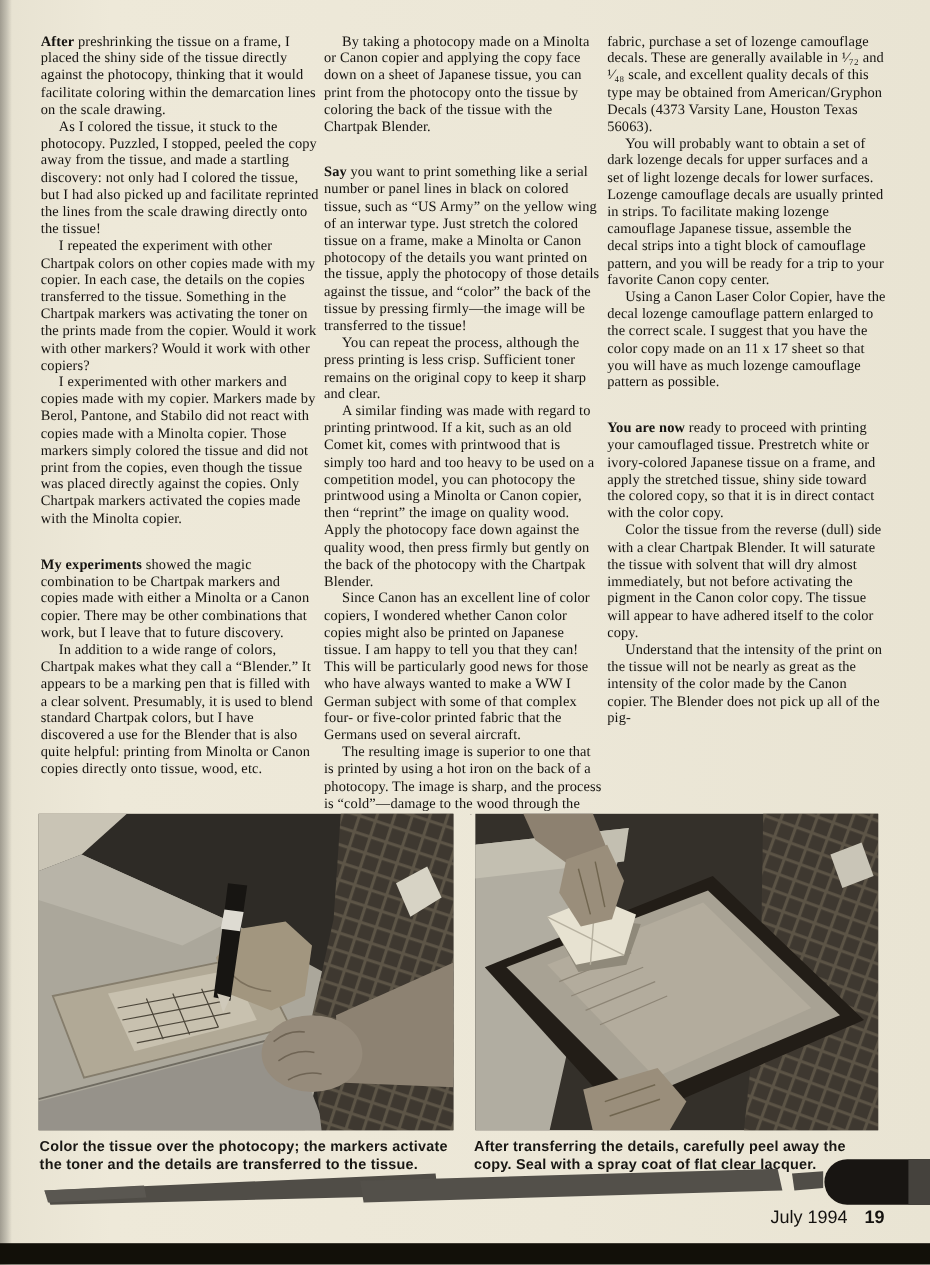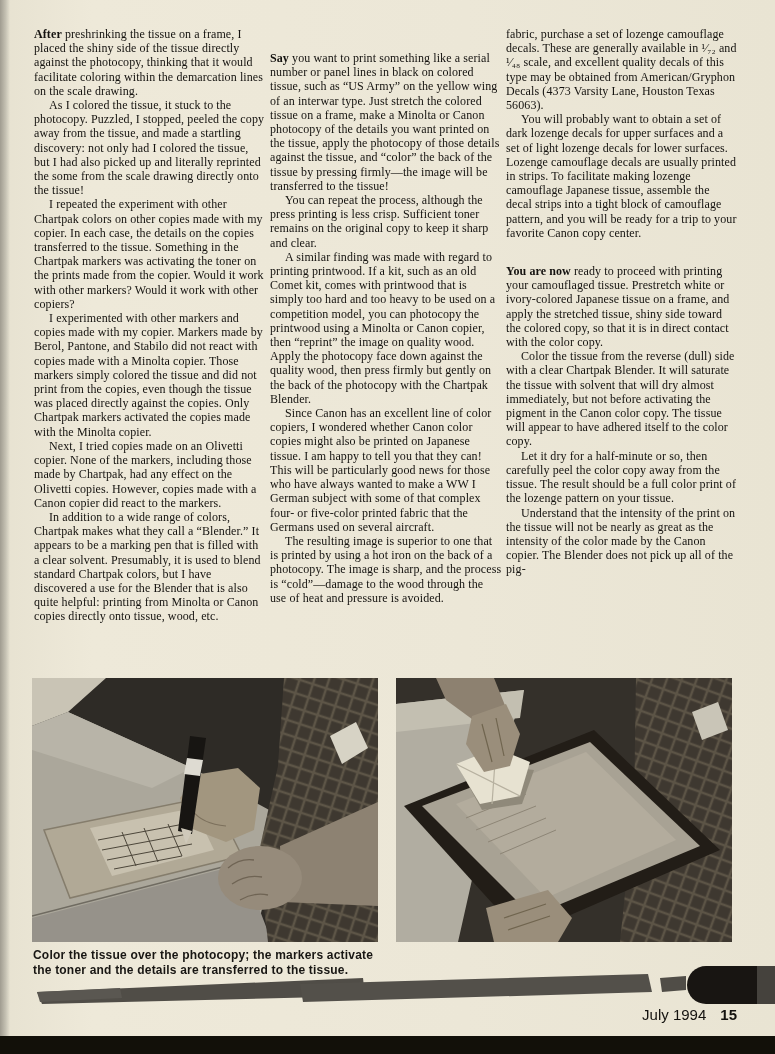--- a/index.html
+++ b/index.html
@@ -53,42 +53,43 @@
 </style>
 </head>
 <body>
 
 <div class="page">
   <div class="scan-edge-left"></div>
 
   <div class="cols">
     <div class="col">
       <p><span class="b">After</span> <span>preshrinking the tissue on a frame, I placed the shiny side of the tissue directly against the photocopy, thinking that it would facilitate coloring within the demarcation lines on the scale drawing.</span></p>
-      <p class="ind">As I colored the tissue, it stuck to the photocopy. Puzzled, I stopped, peeled the copy away from the tissue, and made a startling discovery: not only had I colored the tissue, but I had also picked up and literally reprinted the some from the scale drawing directly onto the tissue!</p>
+      <p class="ind">As I colored the tissue, it stuck to the photocopy. Puzzled, I stopped, peeled the copy away from the tissue, and made a startling discovery: not only had I colored the tissue, but I had also picked up and facilitate reprinted the lines from the scale drawing directly onto the tissue!</p>
       <p class="ind">I repeated the experiment with other Chartpak colors on other copies made with my copier. In each case, the details on the copies transferred to the tissue. Something in the Chartpak markers was activating the toner on the prints made from the copier. Would it work with other markers? Would it work with other copiers?</p>
       <p class="ind">I experimented with other markers and copies made with my copier. Markers made by Berol, Pantone, and Stabilo did not react with copies made with a Minolta copier. Those markers simply colored the tissue and did not print from the copies, even though the tissue was placed directly against the copies. Only Chartpak markers activated the copies made with the Minolta copier.</p>
-      <p class="ind">Next, I tried copies made on an Olivetti copier. None of the markers, including those made by Chartpak, had any effect on the Olivetti copies. However, copies made with a Canon copier did react to the markers.</p>
+      <p class="sect"><span class="b">My experiments</span> <span>showed the magic combination to be Chartpak markers and copies made with either a Minolta or a Canon copier. There may be other combinations that work, but I leave that to future discovery.</span></p>
       <p class="ind">In addition to a wide range of colors, Chartpak makes what they call a “Blender.” It appears to be a marking pen that is filled with a clear solvent. Presumably, it is used to blend standard Chartpak colors, but I have discovered a use for the Blender that is also quite helpful: printing from Minolta or Canon copies directly onto tissue, wood, etc.</p>
     </div>
 
     <div class="col">
+      <p class="ind">By taking a photocopy made on a Minolta or Canon copier and applying the copy face down on a sheet of Japanese tissue, you can print from the photocopy onto the tissue by coloring the back of the tissue with the Chartpak Blender.</p>
       <p class="sect"><span class="b">Say</span> <span>you want to print something like a serial number or panel lines in black on colored tissue, such as “US Army” on the yellow wing of an interwar type. Just stretch the colored tissue on a frame, make a Minolta or Canon photocopy of the details you want printed on the tissue, apply the photocopy of those details against the tissue, and “color” the back of the tissue by pressing firmly—the image will be transferred to the tissue!</span></p>
       <p class="ind">You can repeat the process, although the press printing is less crisp. Sufficient toner remains on the original copy to keep it sharp and clear.</p>
       <p class="ind">A similar finding was made with regard to printing printwood. If a kit, such as an old Comet kit, comes with printwood that is simply too hard and too heavy to be used on a competition model, you can photocopy the printwood using a Minolta or Canon copier, then “reprint” the image on quality wood. Apply the photocopy face down against the quality wood, then press firmly but gently on the back of the photocopy with the Chartpak Blender.</p>
       <p class="ind">Since Canon has an excellent line of color copiers, I wondered whether Canon color copies might also be printed on Japanese tissue. I am happy to tell you that they can! This will be particularly good news for those who have always wanted to make a WW I German subject with some of that complex four- or five-color printed fabric that the Germans used on several aircraft.</p>
       <p class="ind">The resulting image is superior to one that is printed by using a hot iron on the back of a photocopy. The image is sharp, and the process is “cold”—damage to the wood through the use of heat and pressure is avoided.</p>
 
     </div>
 
     <div class="col">
       <p>fabric, purchase a set of lozenge camouflage decals. These are generally available in ¹⁄₇₂ and ¹⁄₄₈ scale, and excellent quality decals of this type may be obtained from American/Gryphon Decals (4373 Varsity Lane, Houston Texas 56063).</p>
       <p class="ind">You will probably want to obtain a set of dark lozenge decals for upper surfaces and a set of light lozenge decals for lower surfaces. Lozenge camouflage decals are usually printed in strips. To facilitate making lozenge camouflage Japanese tissue, assemble the decal strips into a tight block of camouflage pattern, and you will be ready for a trip to your favorite Canon copy center.</p>
+      <p class="ind">Using a Canon Laser Color Copier, have the decal lozenge camouflage pattern enlarged to the correct scale. I suggest that you have the color copy made on an 11 x 17 sheet so that you will have as much lozenge camouflage pattern as possible.</p>
       <p class="sect"><span class="b">You are now</span> <span>ready to proceed with printing your camouflaged tissue. Prestretch white or ivory-colored Japanese tissue on a frame, and apply the stretched tissue, shiny side toward the colored copy, so that it is in direct contact with the color copy.</span></p>
       <p class="ind">Color the tissue from the reverse (dull) side with a clear Chartpak Blender. It will saturate the tissue with solvent that will dry almost immediately, but not before activating the pigment in the Canon color copy. The tissue will appear to have adhered itself to the color copy.</p>
-      <p class="ind">Let it dry for a half-minute or so, then carefully peel the color copy away from the tissue. The result should be a full color print of the lozenge pattern on your tissue.</p>
       <p class="ind">Understand that the intensity of the print on the tissue will not be nearly as great as the intensity of the color made by the Canon copier. The Blender does not pick up all of the pig-</p>
 
     </div>
   </div>
 
   <svg class="photo" style="left:32px; top:678px;" width="346" height="264" viewBox="0 0 346 264">
     <defs>
       <pattern id="plaidL" width="14" height="14" patternUnits="userSpaceOnUse" patternTransform="rotate(18)">
         <rect width="14" height="14" fill="#3e3830"></rect>
         <path d="M0 3 H14 M3 0 V14" stroke="#5d5547" stroke-width="2.5"></path>
@@ -140,30 +141,31 @@
     <polygon points="60,86 100,70 134,84 124,118 84,126" fill="#e7e2d1"></polygon>
     <path d="M60 86 L124 118 M100 70 L96 126" stroke="#b7b1a0" stroke-width="1.2" fill="none"></path>
     <polygon points="40,0 98,0 110,30 80,44 50,22" fill="#8d8170"></polygon>
     <polygon points="76,38 110,26 124,56 114,88 88,94 70,66" fill="#9a8e7b"></polygon>
     <path d="M86 46 L96 84 M100 40 L108 78" stroke="#70654f" stroke-width="1.2" fill="none"></path>
     <polygon points="90,230 152,212 176,240 162,264 98,264" fill="#9a8e7b"></polygon>
     <path d="M108 240 L150 226 M112 252 L154 238" stroke="#70654f" stroke-width="1.2" fill="none"></path>
   </svg>
 
   <div class="caption" style="left:33px; top:948px; width:344px;">Color the tissue over the photocopy; the markers activate the toner and the details are transferred to the tissue.</div>
+  <div class="caption" style="left:395px; top:948px; width:340px;">After transferring the details, carefully peel away the copy. Seal with a spray coat of flat clear lacquer.</div>
 
   <svg class="band" viewBox="0 0 775 36">
     <polygon points="37,20 363,6 365,24 42,32" fill="#504d47"></polygon>
     <polygon points="300,12 648,2 652,20 303,30" fill="#53504a"></polygon>
     <polygon points="660,6 686,4 686,18 662,20" fill="#504d47"></polygon>
     <polygon points="37,20 120,16 122,26 40,30" fill="#5a5751"></polygon>
   </svg>
 
   <div class="tab">
     <div class="tab-edge"></div>
   </div>
 
   <div class="footer">
-    <span>July 1994</span><span class="pg">15</span>
+    <span>July 1994</span><span class="pg">19</span>
   </div>
 
   <div class="bottom-bar"></div>
 </div>
 
 </body></html>

